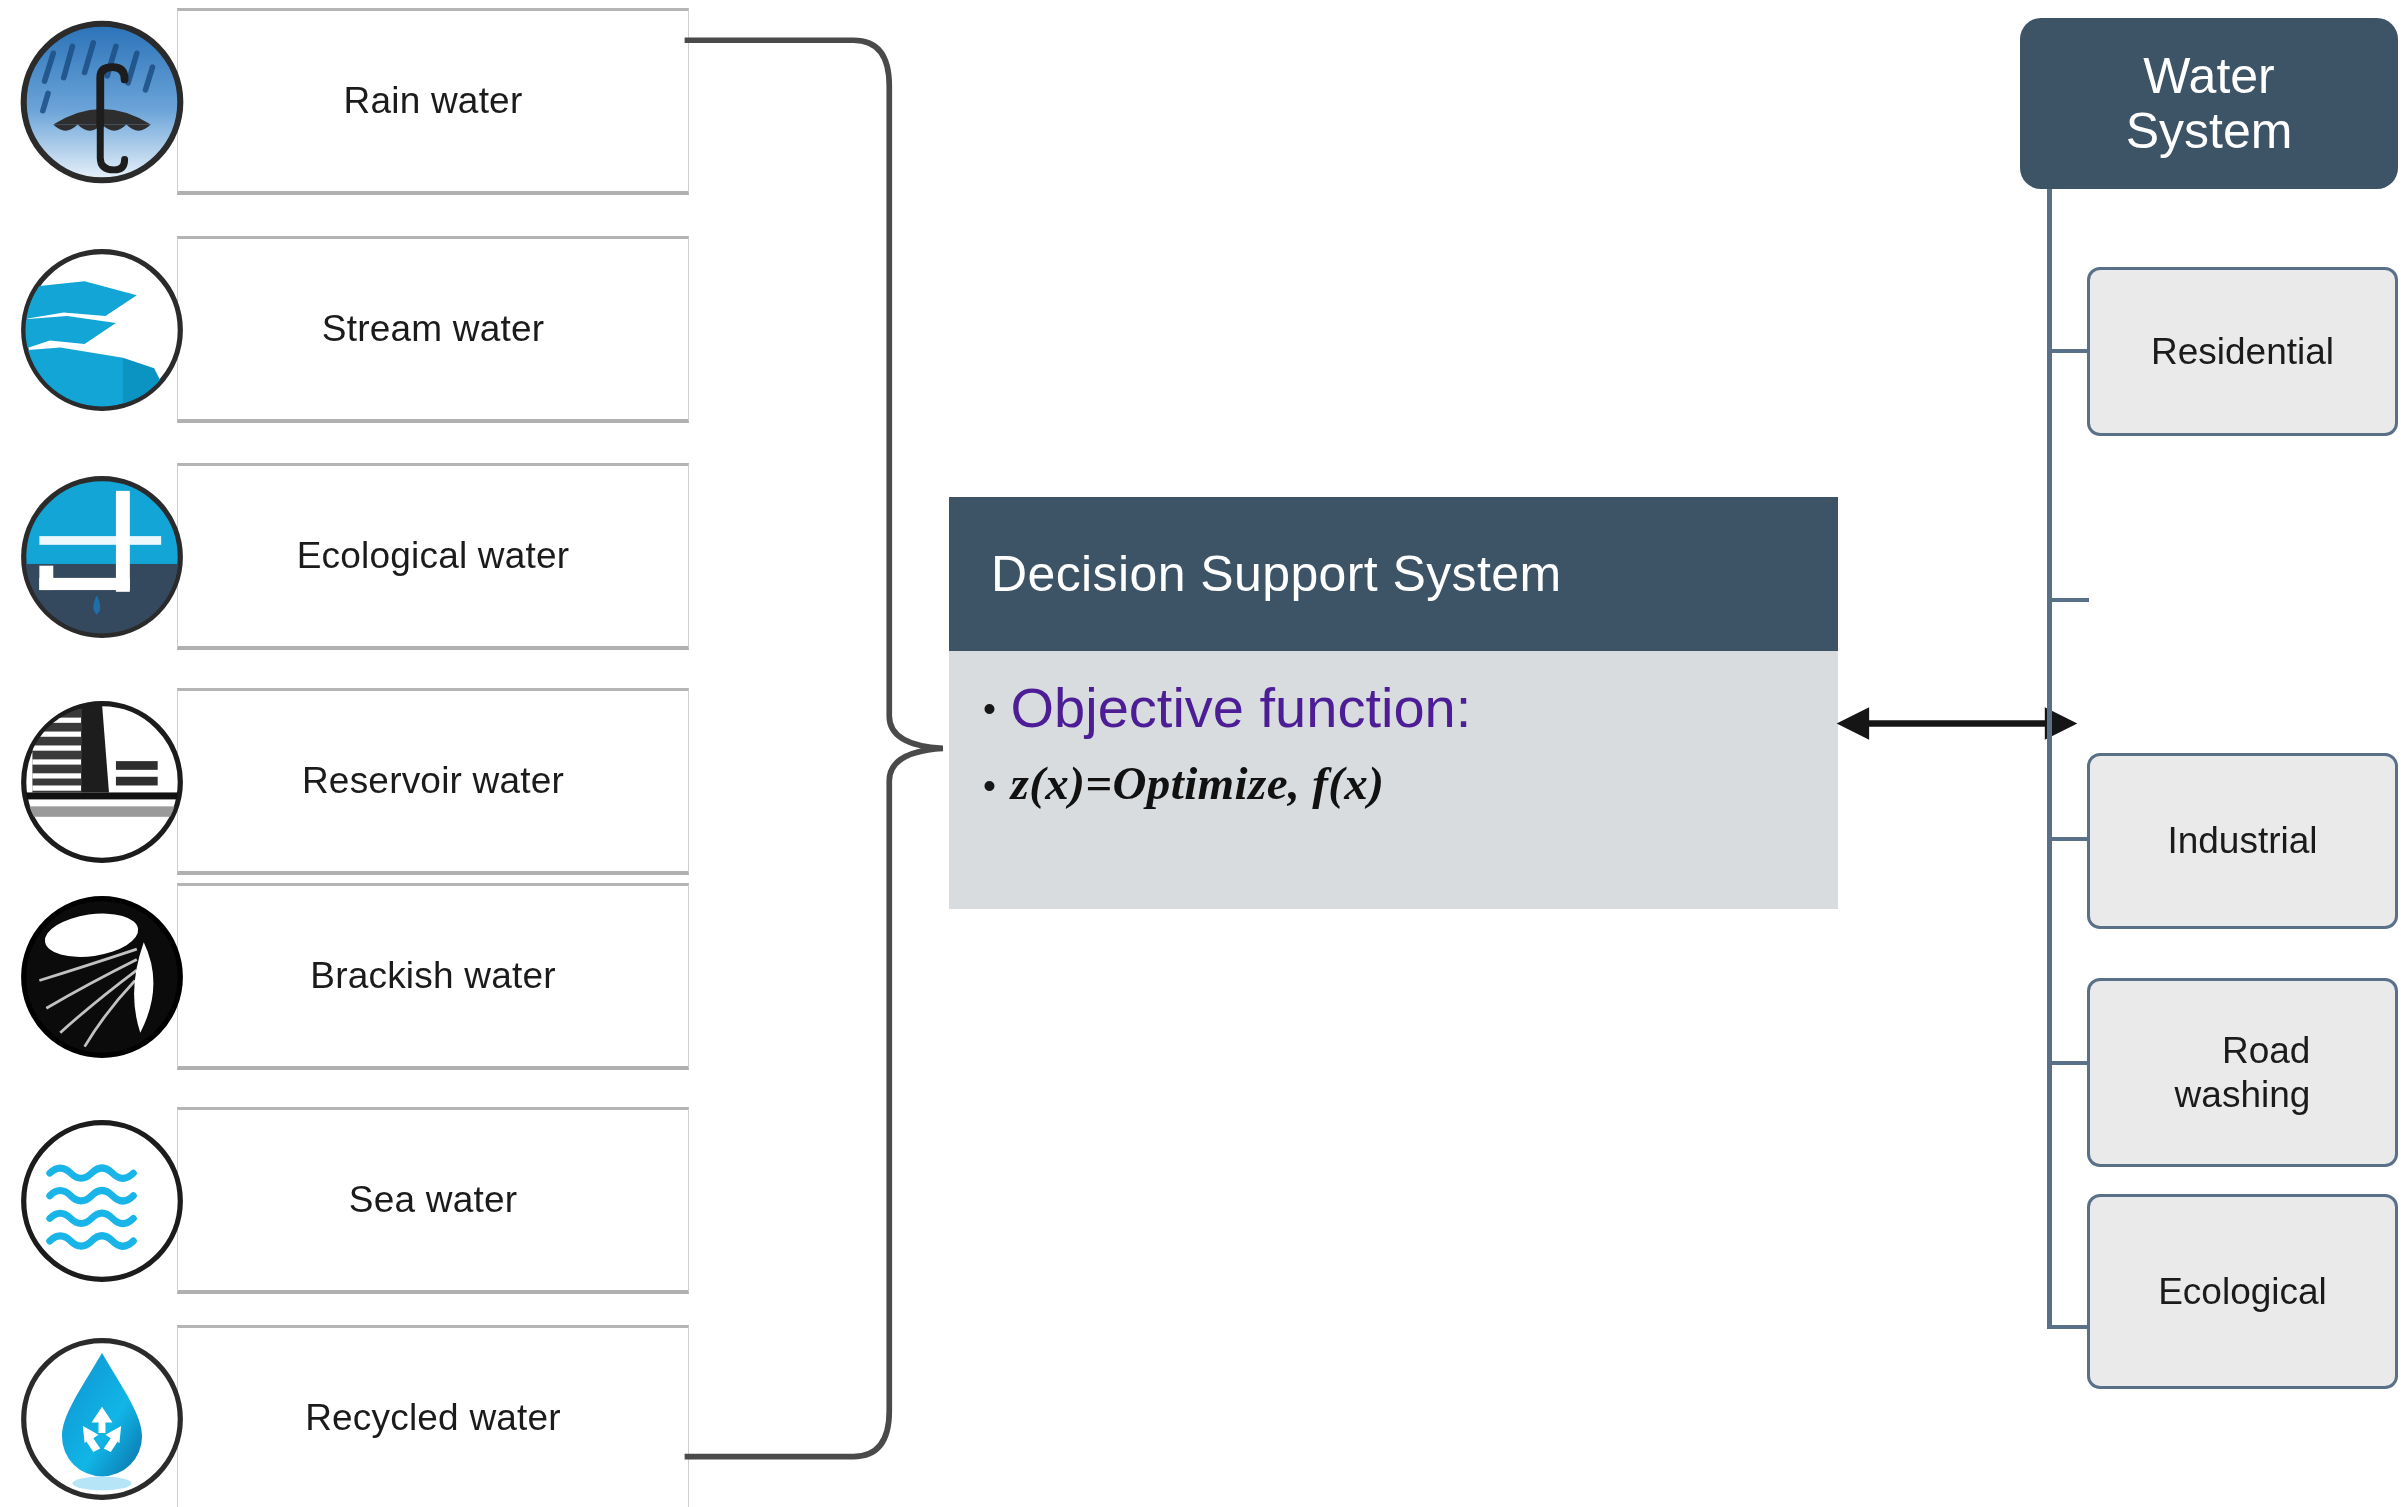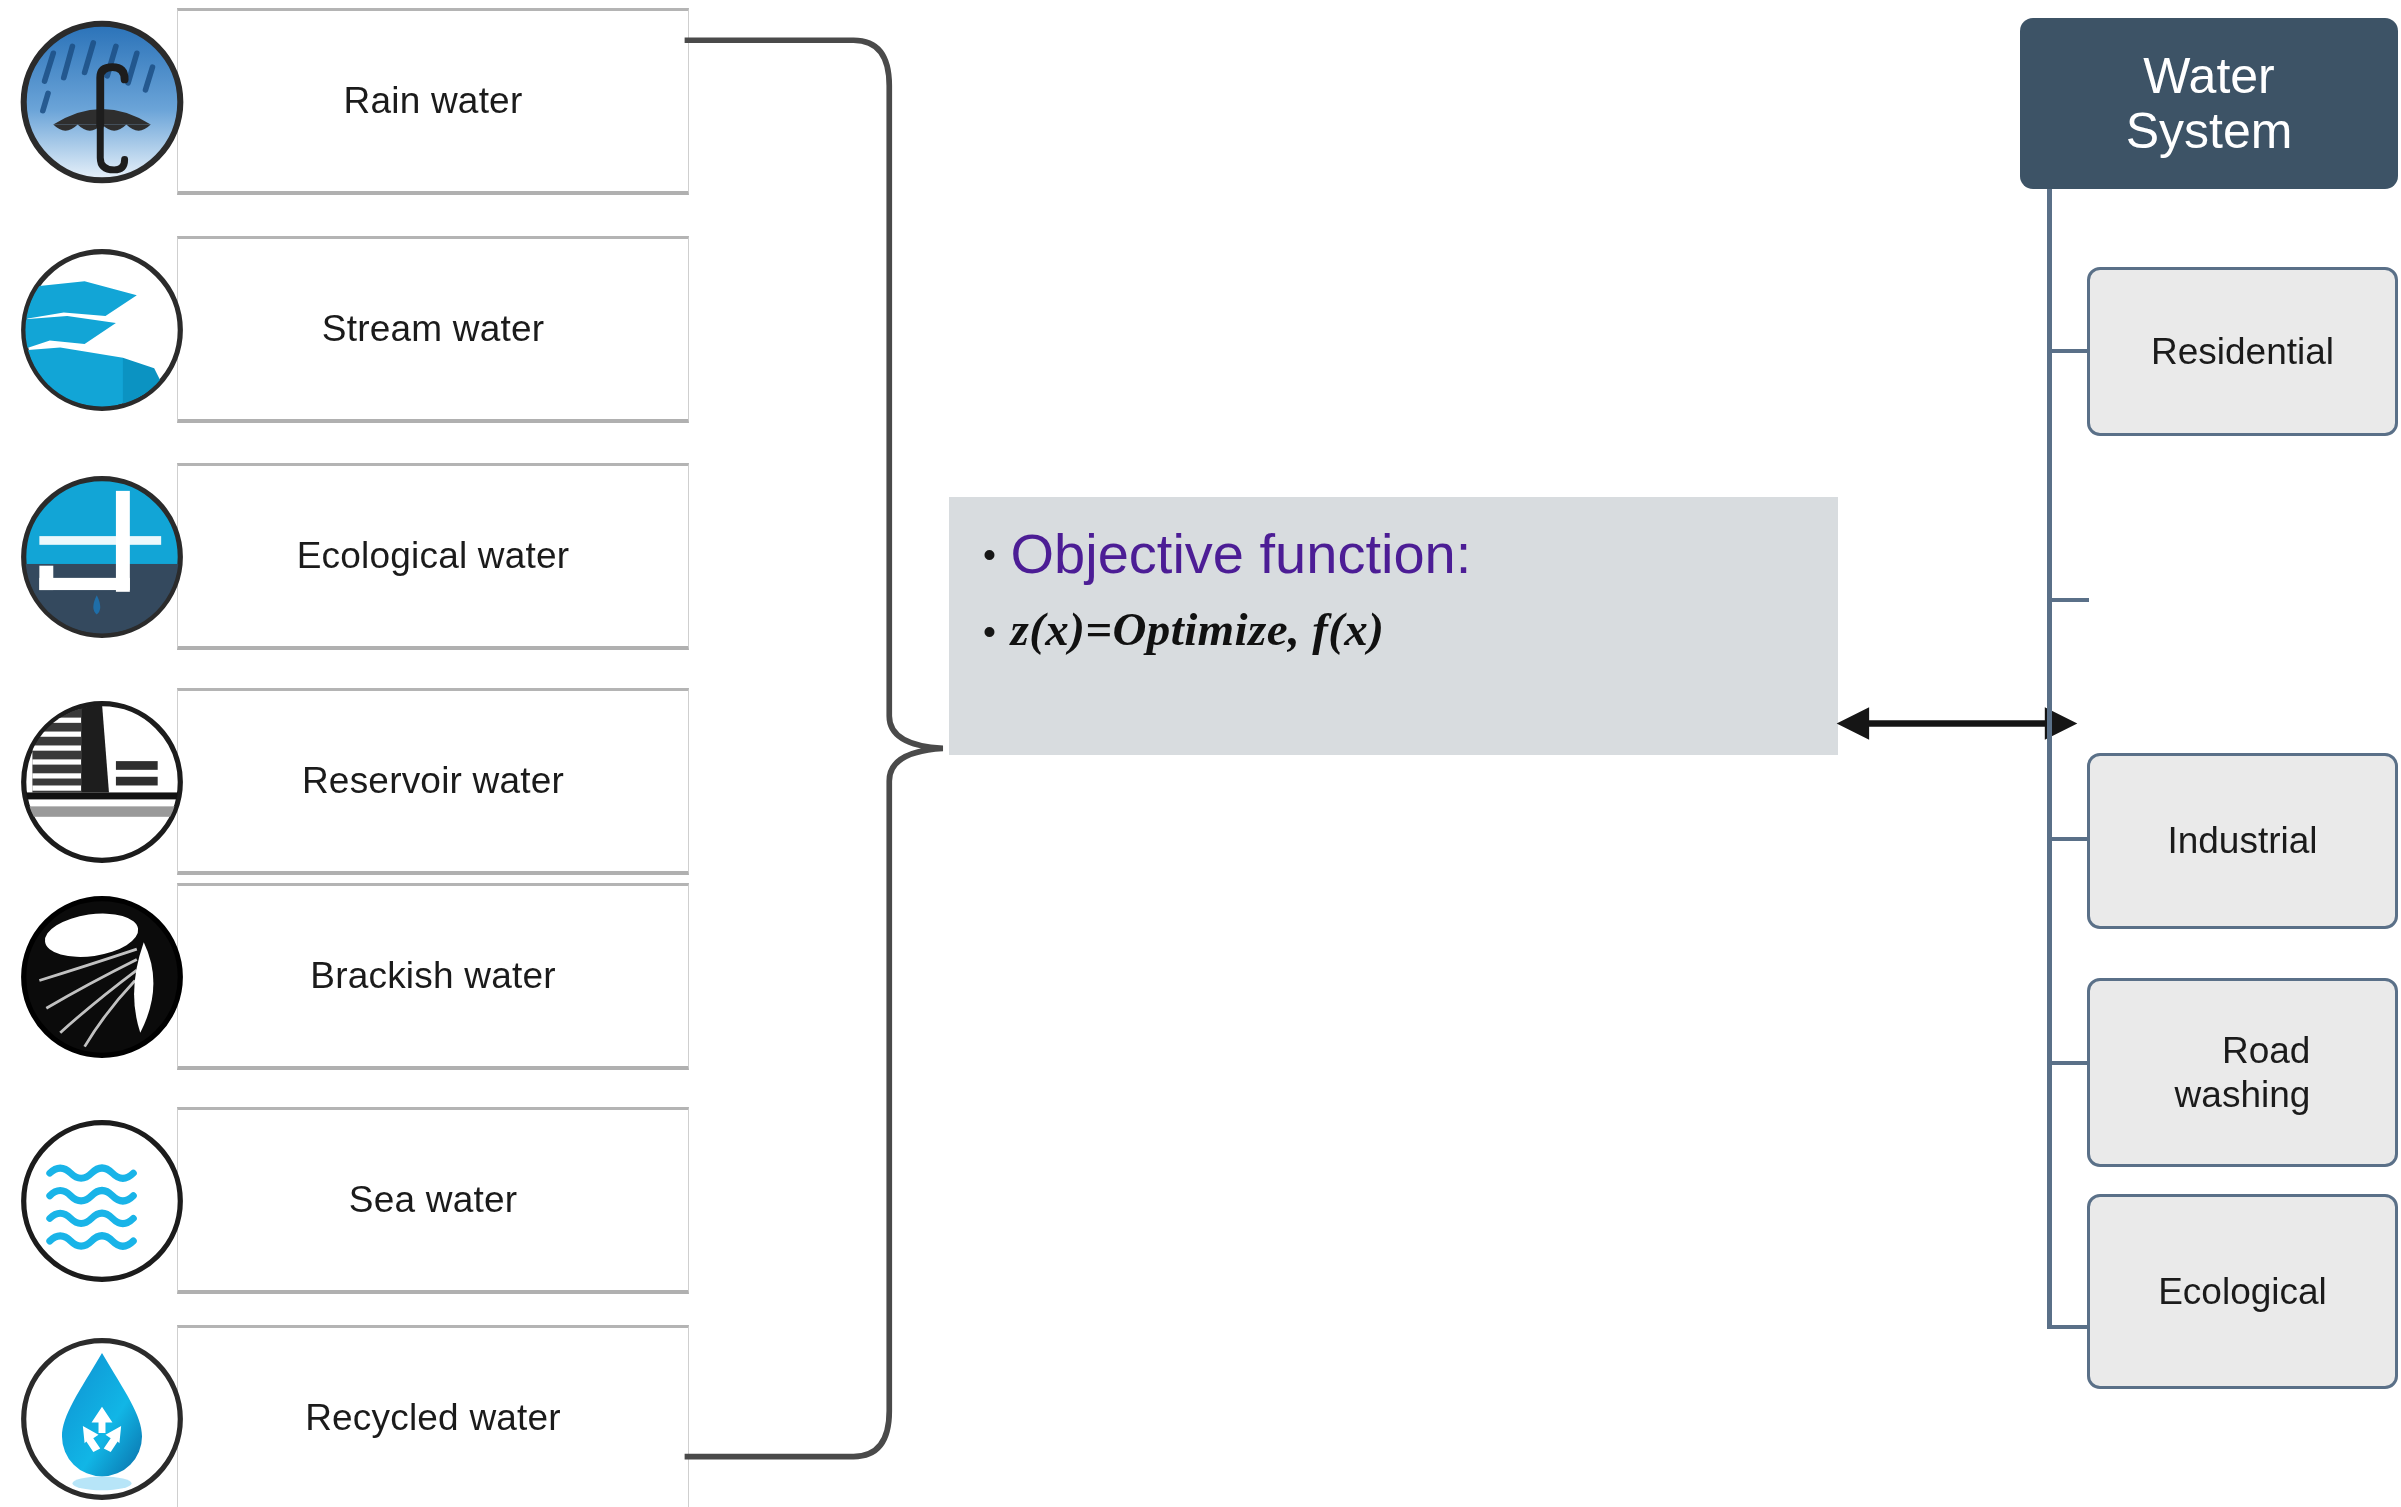--- a/index.html
+++ b/index.html
@@ -33,21 +33,21 @@
               position:relative;top:11.4px;}
   .dss-text{font-size:56px;color:#4c1d95;line-height:1.05;}
   .dss-formula{font-family:"Liberation Serif",serif;font-weight:bold;font-style:italic;
                font-size:47px;color:#111111;letter-spacing:0.4px;}
 
   
   #dbl-arrow{position:absolute;left:1835px;top:687px;width:244px;height:73px;}
 
   
   #demands-head{position:absolute;left:2020px;top:18px;width:378px;height:171px;
-                background:#3d5366;border-radius:13px;color:#ffffff;
+                background:#3d5366;border-radius:21px;color:#ffffff;
                 display:flex;align-items:center;justify-content:center;text-align:center;
                 font-size:50px;line-height:1.1;box-sizing:border-box;}
   #demand-spine{position:absolute;left:2047px;top:189px;width:4.9px;height:1138px;
                 background:#5a7088;}
   .dem-box{position:absolute;left:2087px;width:311px;background:#eaeaea;
            border:3.3px solid #5a7088;border-radius:13px;box-sizing:border-box;
            display:flex;align-items:center;justify-content:center;text-align:right;
            font-size:37px;color:#1b1b1b;line-height:1.18;}
   .dem-tick{position:absolute;left:2047px;width:42px;height:4.1px;background:#5a7088;}
 </style>
@@ -227,20 +227,23 @@
     </div>
   </div>
 
   <div class="brace">
     <svg viewBox="0 0 330 1752" preserveAspectRatio="none">
       <path d="M2 4 L210 4 Q254 4 254 60 L254 836 Q254 872 320 876 Q254 880 254 916 L254 1692 Q254 1748 210 1748 L2 1748" fill="none" stroke="#4a4a4a" stroke-width="7"></path>
     </svg>
   </div>
 
   <div id="dss">
+    <div id="dss-head">
+      <span id="dss-title">Decision Support System</span>
+    </div>
     <div id="dss-body">
       <div class="dss-li">
         <span class="dss-bullet">•</span>
         <span class="dss-text">Objective function:</span>
       </div>
       <div class="dss-li">
         <span class="dss-bullet">•</span>
         <span class="dss-formula">z(x)=Optimize, f(x)</span>
       </div>
     </div>

